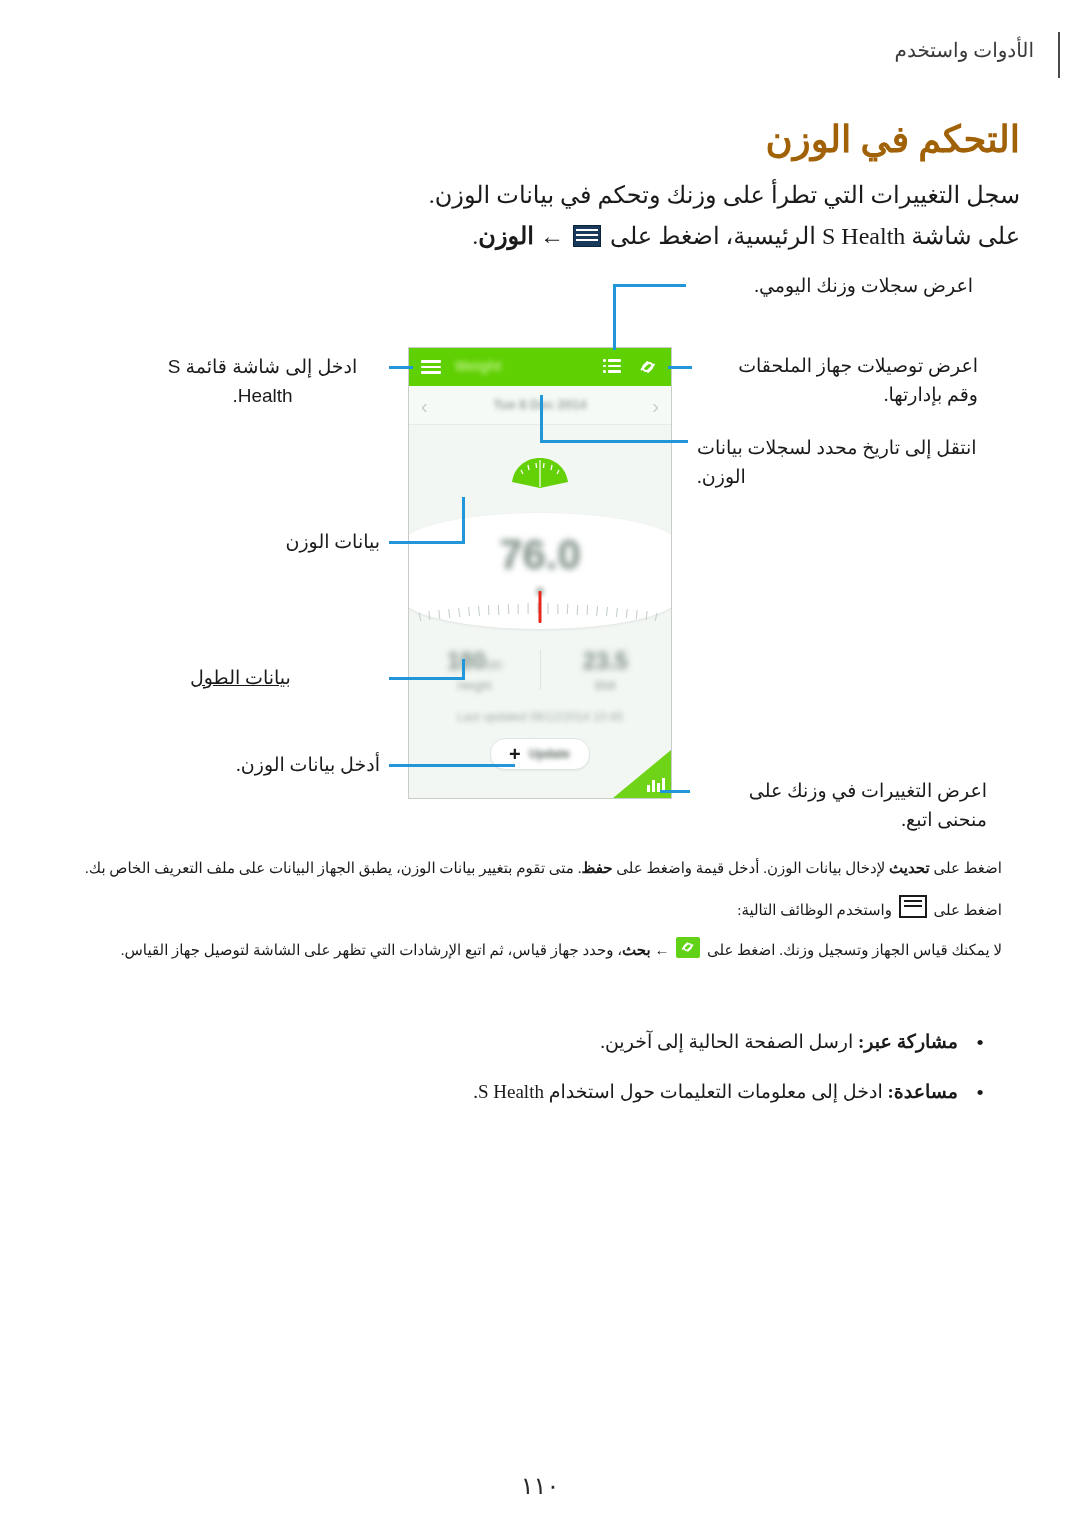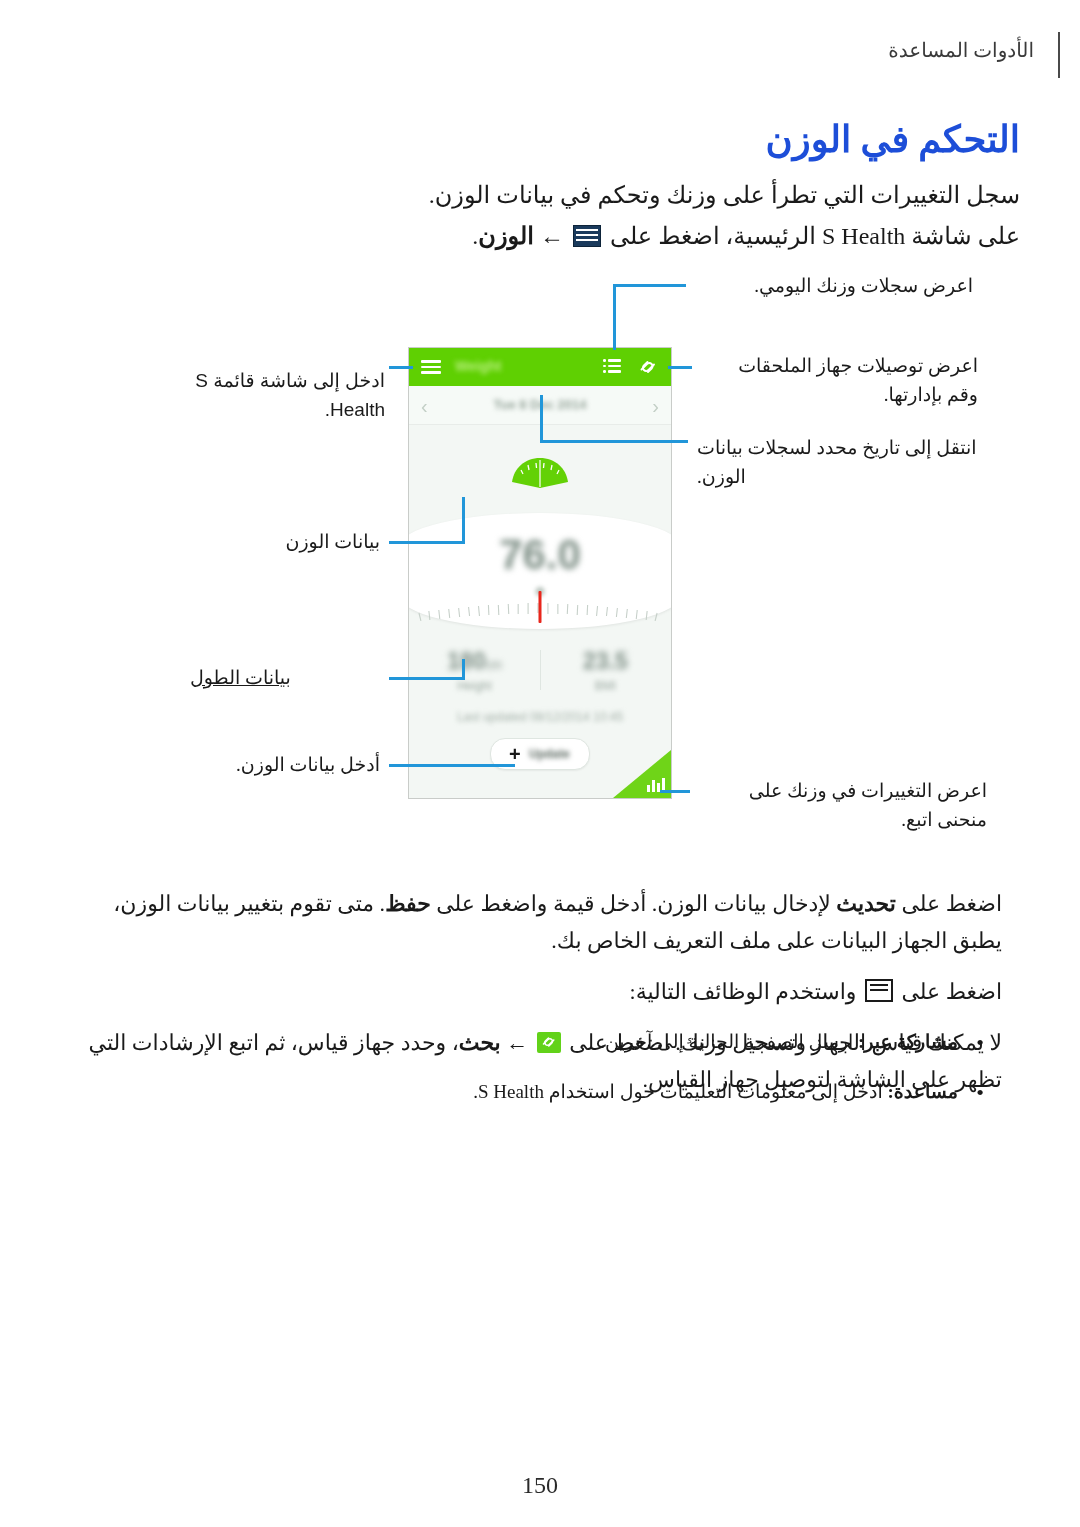--- a/index.html
+++ b/index.html
@@ -43,21 +43,21 @@
     white-space: nowrap;
   }
 
   
   .doc-title {
     position: absolute;
     top: 118px;
     right: 60px;
     font-size: 37px;
     font-weight: bold;
-    color: #1d4ed8;
+    color: #a16207;
     white-space: nowrap;
   }
   .intro-block {
     position: absolute;
     top: 175px;
     right: 60px;
     width: 700px;
     text-align: right;
     font-size: 24px;
     line-height: 1.72;
@@ -385,23 +385,22 @@
     position: absolute;
     background: #2196d9;
   }
 
   
   .body-block {
     position: absolute;
     right: 78px;
     width: 924px;
     text-align: right;
-    font-size: 22px;
+    font-size: 15px;
     line-height: 1.68;
-    margin-top: 30px;
   }
   .para { margin-bottom: 14px; }
   .bullets {
     position: absolute;
     right: 78px;
     width: 924px;
     text-align: right;
     font-size: 19px;
     line-height: 1.7;
   }
@@ -425,21 +424,21 @@
     text-align: center;
     font-size: 24px;
     color: #2a2a2a;
   }
 </style>
 </head>
 <body>
 
 <div class="page-header">
   <div class="header-rule"></div>
-  <div class="header-title">الأدوات المساعدة</div>
+  <div class="header-title">الأدوات واستخدم</div>
 </div>
 
 <div class="doc-title">التحكم في الوزن</div>
 
 <div class="intro-block">
   <div class="intro-line">سجل التغييرات التي تطرأ على وزنك وتحكم في بيانات الوزن.</div>
   <div class="intro-line">
     <span>على شاشة</span>
     <span>S Health</span>
     <span>الرئيسية، اضغط على</span>
@@ -569,21 +568,21 @@
 <div class="lead" style="left:462px; top:659px; width:3px; height:21px;"></div>
 <div class="lead" style="left:389px; top:764px; width:126px; height:3px;"></div>
 
 <div class="lead" style="left:613px; top:284px; width:3px; height:66px;"></div>
 <div class="lead" style="left:613px; top:284px; width:73px; height:3px;"></div>
 <div class="lead" style="left:668px; top:366px; width:24px; height:3px;"></div>
 <div class="lead" style="left:540px; top:395px; width:3px; height:48px;"></div>
 <div class="lead" style="left:540px; top:440px; width:148px; height:3px;"></div>
 <div class="lead" style="left:660px; top:790px; width:30px; height:3px;"></div>
 
-<div class="callout-text sans" style="left:140px; top:367px; width:245px; text-align:right; direction:rtl;">ادخل إلى شاشة قائمة S Health.</div>
+<div class="callout-text sans" style="left:140px; top:353px; width:245px; text-align:center; direction:rtl;">ادخل إلى شاشة قائمة S Health.</div>
 
 <div class="callout-text" style="left:190px; top:528px; width:190px; text-align:right; direction:rtl;">بيانات الوزن</div>
 
 <div class="callout-text" style="left:190px; top:664px; width:190px; text-align:left; direction:rtl;text-decoration:underline;">بيانات الطول</div>
 
 <div class="callout-text" style="left:160px; top:751px; width:220px; text-align:right; direction:rtl;">أدخل بيانات الوزن.</div>
 
 <div class="callout-text" style="left:673px; top:272px; width:300px; text-align:right; direction:rtl;">اعرض سجلات وزنك اليومي.</div>
 
 <div class="callout-text" style="left:703px; top:352px; width:275px; text-align:right; direction:rtl;">اعرض توصيلات جهاز الملحقات وقم بإدارتها.</div>
@@ -623,13 +622,13 @@
   <div class="bullet">
     <span class="bold">مشاركة عبر:</span>
     <span>ارسل الصفحة الحالية إلى آخرين.</span>
   </div>
   <div class="bullet">
     <span class="bold">مساعدة:</span>
     <span>ادخل إلى معلومات التعليمات حول استخدام S Health.</span>
   </div>
 </div>
 
-<div class="page-number">150</div>
+<div class="page-number">١١٠</div>
 
 </body></html>

